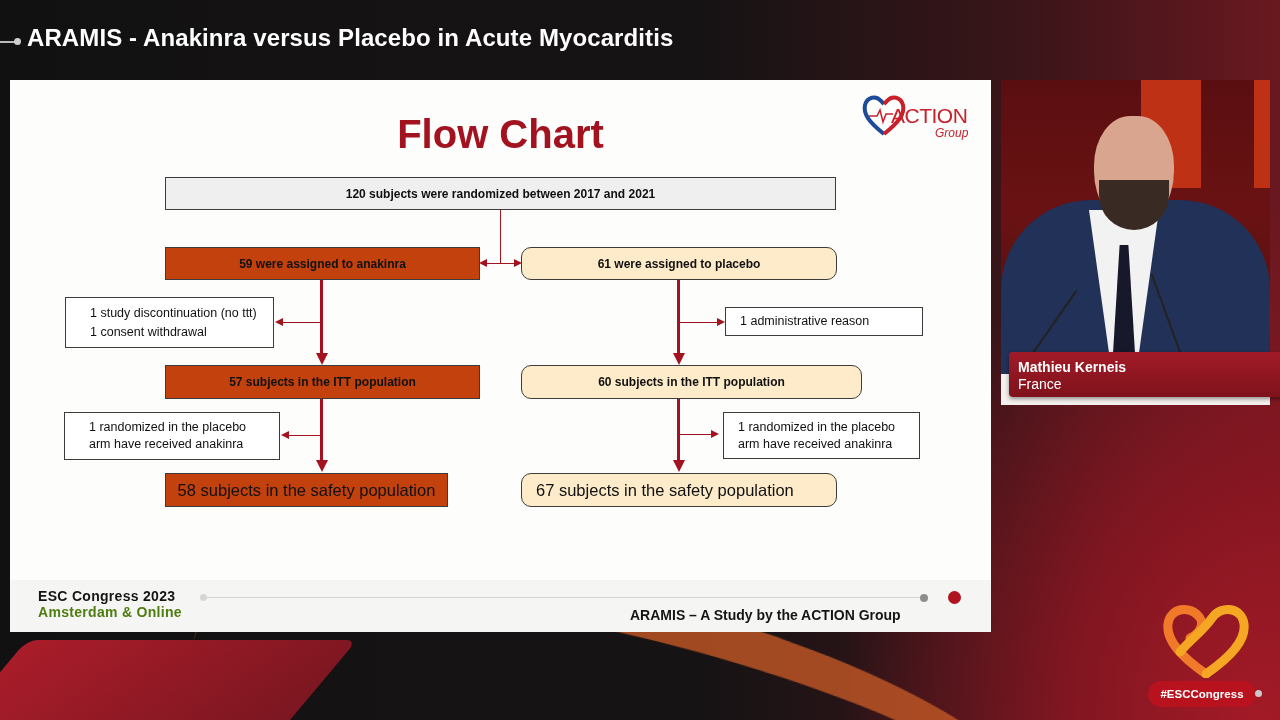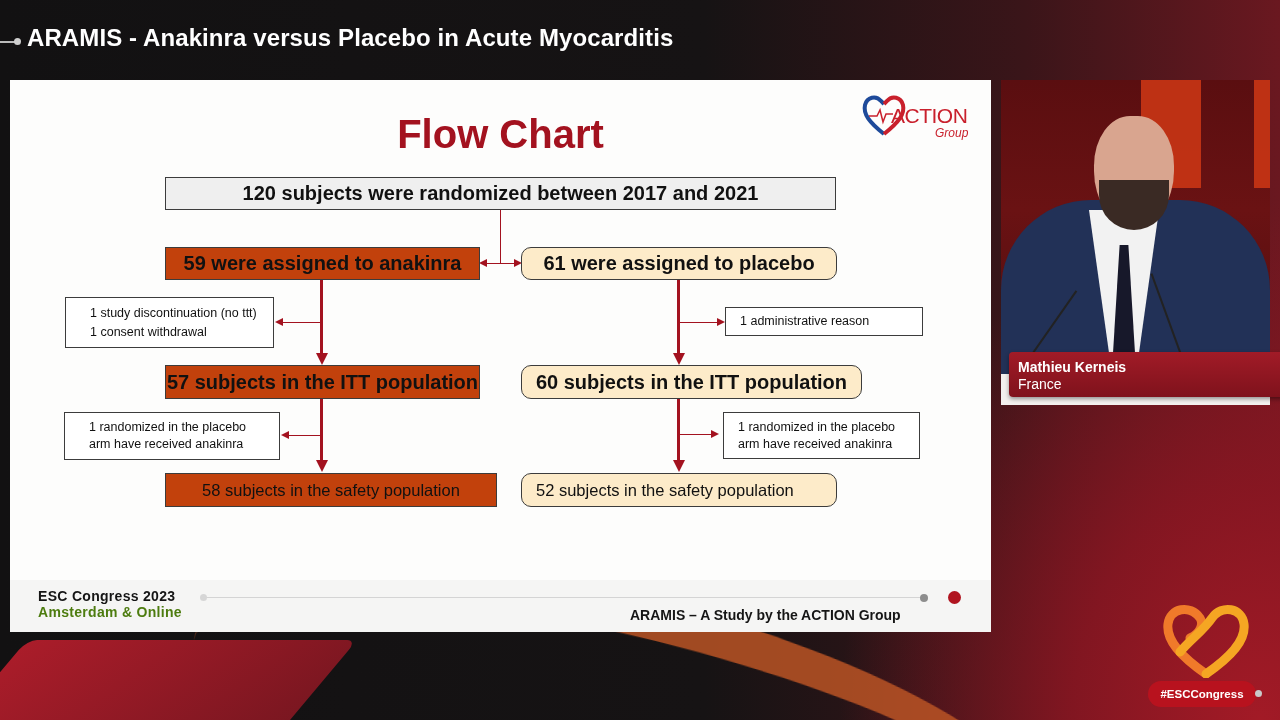--- a/index.html
+++ b/index.html
@@ -41,21 +41,21 @@
     position:absolute; left:0; width:981px; top:32px; text-align:center;
     color:#a3121f; font-size:40px; font-weight:bold;
   }
   .logo { position:absolute; left:851px; top:10px; width:115px; height:52px; }
   .logo-text { position:absolute; left:30px; top:14px; font-size:21px; color:#c9202c; letter-spacing:-0.5px; }
   .logo-sub { position:absolute; left:74px; top:36px; font-size:12px; font-style:italic; color:#c9202c; }
 
   .box {
     position:absolute; box-sizing:border-box; border:1px solid #3c3c3c;
     display:flex; align-items:center; justify-content:center;
-    color:#111; font-size:20px;
+    color:#111; font-size:12px;
   }
   .box.bold { font-weight:bold; }
   .box.grey { background:#efefef; }
   .box.blue { background:#c2410c; }
   .box.tan  { background:#fdebc9;border-radius:10px; }
   .box.note {
     background:#fff; font-size:12.5px; justify-content:flex-start;
     padding-left:24px; line-height:19px;
   }
   .box.note .lines { display:flex; flex-direction:column; }
@@ -170,21 +170,21 @@
   <div class="arrow-down" style="left:306px; top:380px;"></div>
   <div class="line" style="left:276px; top:355px; width:35px; height:1px;"></div>
   <div class="arrow-left" style="left:271px; top:351px;"></div>
   <div class="box note" style="left:54px; top:332px; width:216px; height:48px;">
     <div class="lines" style="line-height:17px;">
       <span>1 randomized in the placebo</span>
       <span>arm have received anakinra</span>
     </div>
   </div>
 
-  <div class="box blue" style="left:155px; top:393px; width:332px; height:34px; font-size:16.5px;">
+  <div class="box blue" style="left:155px; top:393px; width:283px; height:34px; font-size:16.5px;">
     <span>58 subjects in the safety population</span>
   </div>
 
   <div class="box tan bold" style="left:511px; top:167px; width:316px; height:33px;">
     <span>61 were assigned to placebo</span>
   </div>
   <div class="line" style="left:667px; top:200px; width:3px; height:74px;"></div>
   <div class="arrow-down" style="left:663px; top:273px;"></div>
   <div class="line" style="left:669px; top:242px; width:40px; height:1px;"></div>
   <div class="arrow-right" style="left:707px; top:238px;"></div>
@@ -202,21 +202,21 @@
   <div class="line" style="left:669px; top:354px; width:34px; height:1px;"></div>
   <div class="arrow-right" style="left:701px; top:350px;"></div>
   <div class="box note" style="left:713px; top:332px; width:197px; height:47px; padding-left:14px;">
     <div class="lines" style="line-height:17px;">
       <span>1 randomized in the placebo</span>
       <span>arm have received anakinra</span>
     </div>
   </div>
 
   <div class="box tan" style="left:511px; top:393px; width:316px; height:34px; font-size:16.5px; justify-content:flex-start; padding-left:14px;">
-    <span>52 subjects in the safety population</span>
+    <span>67 subjects in the safety population</span>
   </div>
 
   <div class="footer">
     <div class="footer-congress">ESC Congress 2023</div>
     <div class="footer-city">Amsterdam &amp; Online</div>
     <div class="footer-line"></div>
     <div class="footer-dot1"></div>
     <div class="footer-dot2"></div>
     <div class="footer-dot3"></div>
     <div class="footer-study">ARAMIS – A Study by the ACTION Group</div>

